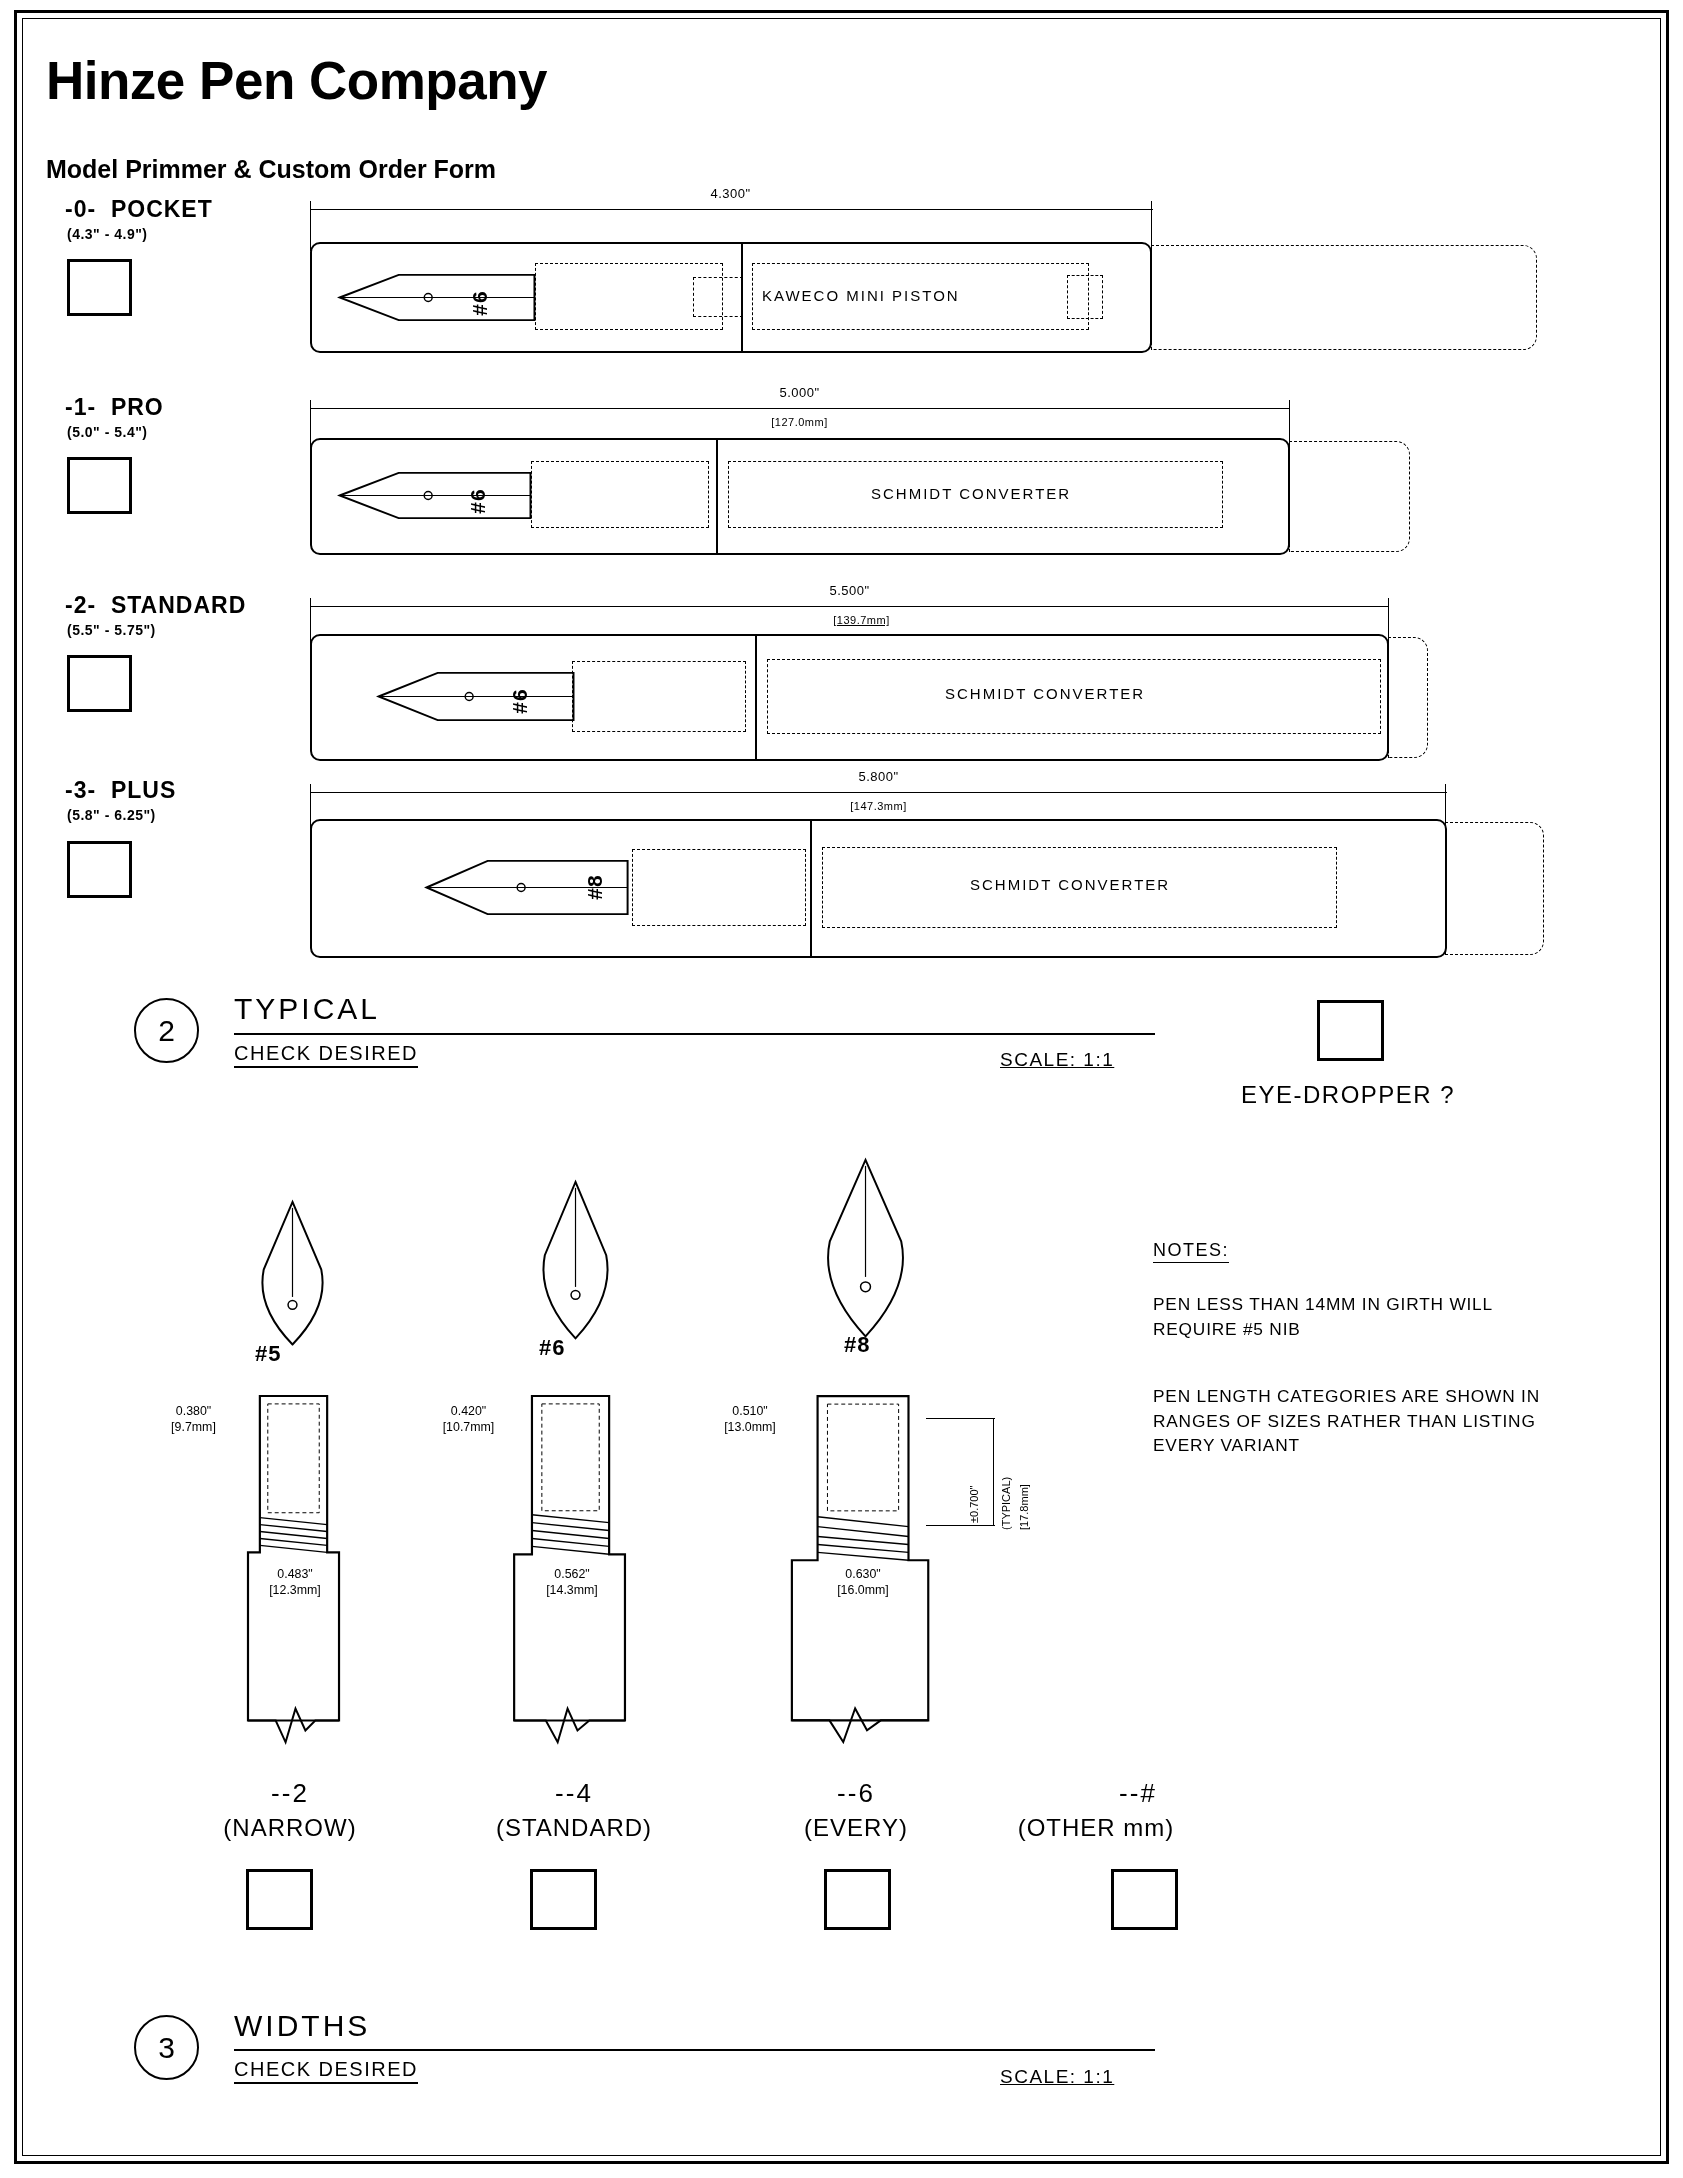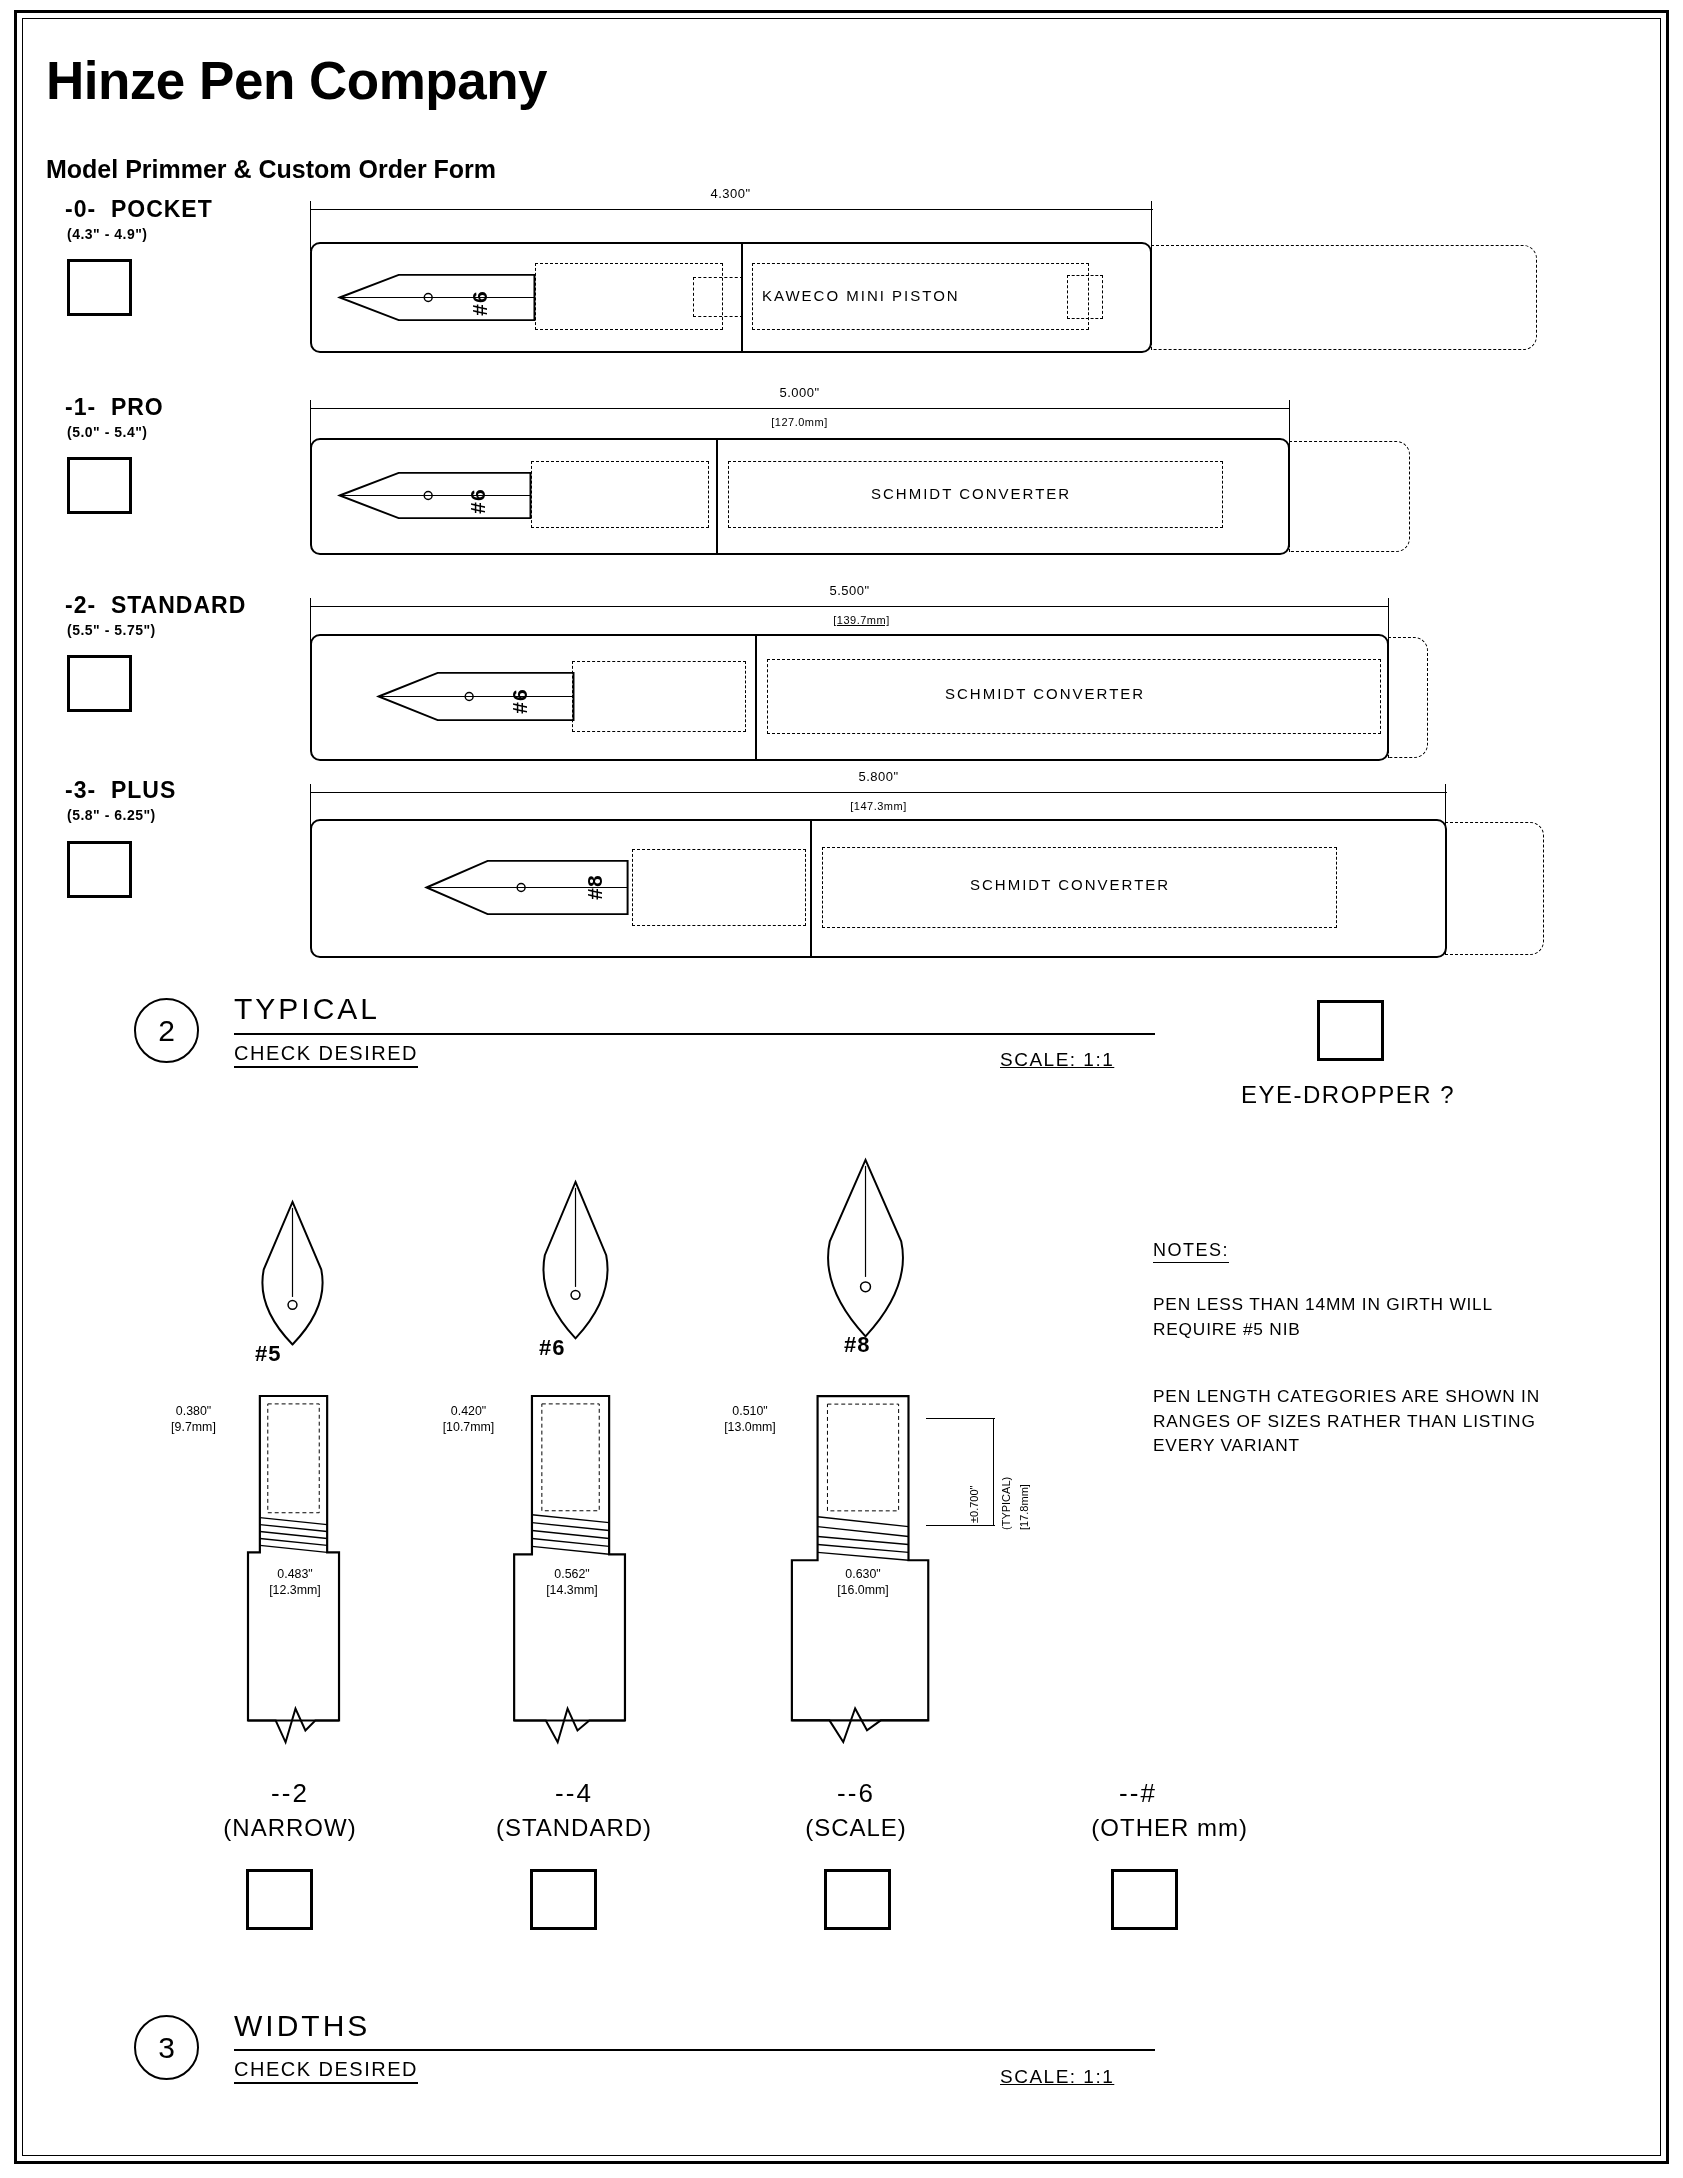--- a/index.html
+++ b/index.html
@@ -252,25 +252,25 @@
 
   <div class="dimtick" style="left:943px;top:1418px;height:0;border-left:none;"></div>
   <div class="dimline" style="left:926px;top:1418px;width:69px;"></div>
   <div class="dimline" style="left:926px;top:1525px;width:69px;"></div>
   <div class="dimtick" style="left:993px;top:1418px;height:107px;"></div>
   <div class="vert-dim" style="left:968px;top:1523px;">±0.700"</div>
   <div class="vert-dim" style="left:1000px;top:1530px;">(TYPICAL)</div>
   <div class="vert-dim" style="left:1018px;top:1530px;">[17.8mm]</div>
 
   <div class="widthlabel" style="left:772px;top:1778px;width:168px;">--6</div>
-  <div class="widthsub" style="left:762px;top:1814px;width:188px;">(SCALE)</div>
+  <div class="widthsub" style="left:762px;top:1814px;width:188px;">(EVERY)</div>
   <div class="checkbox cb-m" style="left:824px;top:1869px;"></div>
 
   <div class="widthlabel" style="left:1054px;top:1778px;width:168px;">--#</div>
-  <div class="widthsub" style="left:1020px;top:1814px;width:228px;text-align:right;">(OTHER  mm)</div>
+  <div class="widthsub" style="left:982px;top:1814px;width:228px;">(OTHER  mm)</div>
   <div class="checkbox cb-m" style="left:1111px;top:1869px;"></div>
 
   <div class="notes-title" style="left:1153px;top:1240px;">NOTES:</div>
   <div class="notes-p" style="left:1153px;top:1292px;">PEN LESS THAN 14MM IN GIRTH WILL REQUIRE #5 NIB</div>
   <div class="notes-p" style="left:1153px;top:1384px;">PEN LENGTH CATEGORIES ARE SHOWN IN RANGES OF SIZES RATHER THAN LISTING EVERY VARIANT</div>
 
   <div class="circlenum" style="left:134px;top:2015px;">3</div>
   <div class="secttitle" style="left:234px;top:2009px;">WIDTHS</div>
   <div class="rule" style="left:234px;top:2049px;width:921px;"></div>
   <div class="checkdesired" style="left:234px;top:2058px;">CHECK DESIRED</div>

